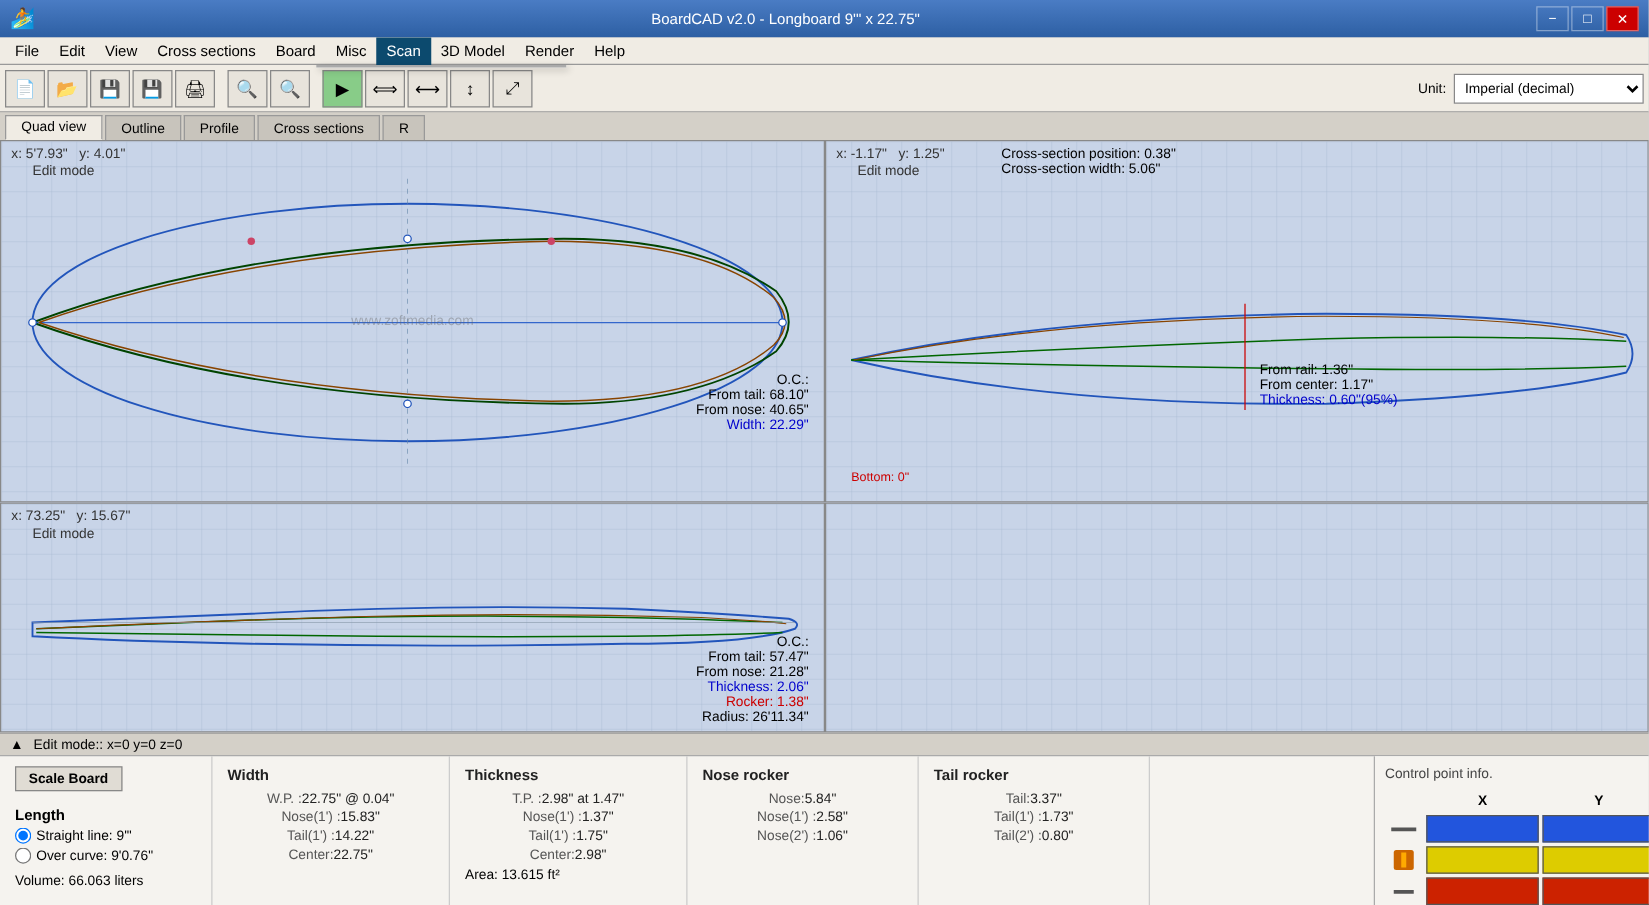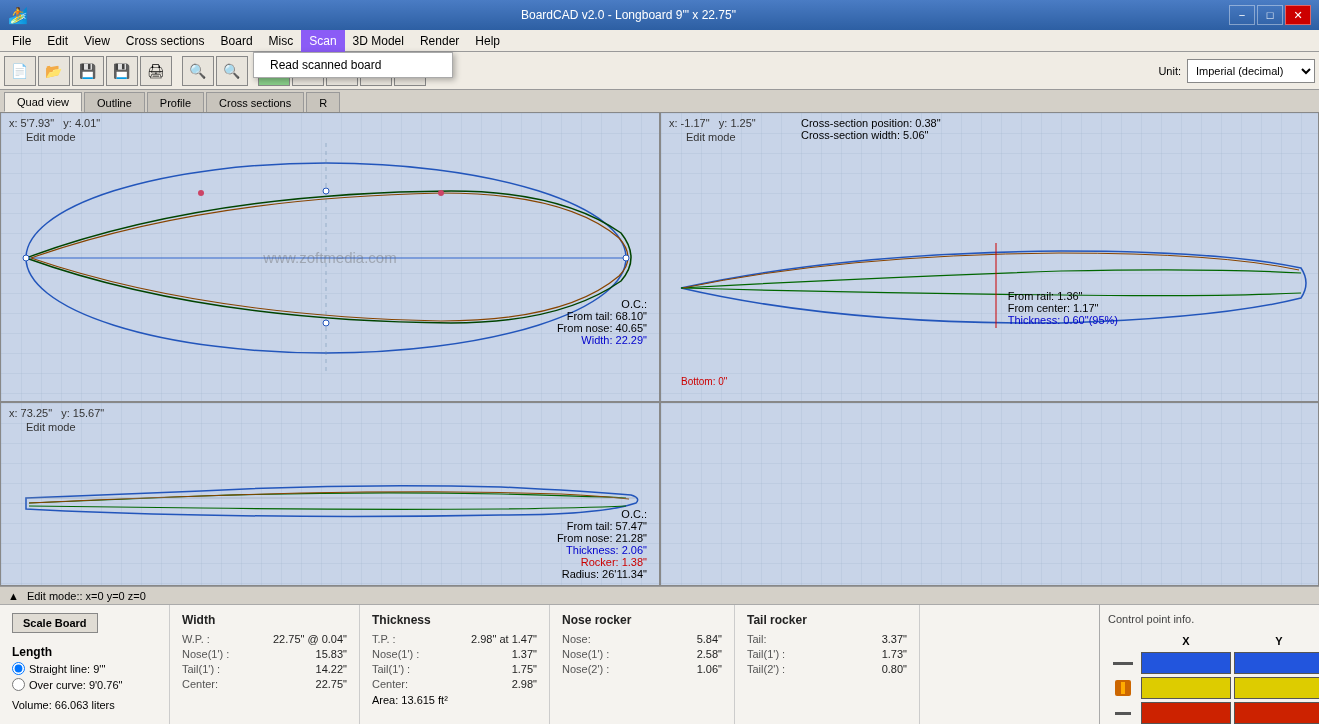--- a/index.html
+++ b/index.html
@@ -24,21 +24,21 @@
     
     #menubar {
       height: 22px; background: #f0ece4; border-bottom: 1px solid #999;
       display: flex; align-items: center; padding: 0 4px;
     }
     .menu-item {
       padding: 2px 8px; font-size: 12px; cursor: pointer; height: 22px;
       display: flex; align-items: center;
     }
     .menu-item:hover, .menu-item.active { background: #3168c7; color: white; }
-    .menu-item.active { background: #8b5cf6; color: white; }
+    .menu-item.active { background: #0c4a6e; color: white; }
 
     
     #scan-dropdown {
       position: absolute; top: 52px; left: 253px;
       background: white; border: 1px solid #aaa;
       box-shadow: 2px 2px 6px rgba(0,0,0,0.3);
       z-index: 1000; min-width: 200px;
     }
     .dropdown-item {
       padding: 5px 16px; cursor: pointer; font-size: 12px;
@@ -50,21 +50,21 @@
       display: flex; align-items: center; padding: 2px 4px; gap: 2px;
     }
     .tool-btn {
       width: 32px; height: 30px; border: 1px solid #888; background: #e8e4dc;
       display: flex; align-items: center; justify-content: center;
       cursor: pointer; font-size: 14px;
     }
     .toolbar-sep { width: 6px; }
     .unit-select {
       height: 24px; border: 1px solid #888; background: white;
-      font-size: 11px; padding: 0 4px; width: 128px;
+      font-size: 11px; padding: 0 4px; width: 152px;
     }
     .unit-label { font-size: 11px; margin-right: 4px; }
 
     
     #tabs {
       height: 22px; background: #d4d0c8; display: flex; align-items: flex-end;
       padding: 0 4px;
     }
     .tab {
       padding: 8px 12px; border: 1px solid #999; border-bottom: none;
@@ -96,21 +96,21 @@
     #status-bar {
       height: 18px; background: #d4d0c8; border-top: 1px solid #999;
       display: flex; align-items: center; padding: 0 8px; font-size: 11px;
       position: relative;
     }
 
     .stats-header {
       font-weight: bold; font-size: 12px; margin-bottom: 6px; color: #222;
     }
     .stats-row {
-      display: flex; justify-content: space-between; margin-bottom: 3px;
+      display: flex; justify-content: center; margin-bottom: 3px;
       font-size: 11px;
     }
     .stats-label { color: #555; }
     .stats-value { color: #222; font-weight: 500; }
 
     .scale-btn {
       padding: 3px 10px; border: 1px solid #888; background: #e0dcd4;
       cursor: pointer; font-size: 11px; margin-bottom: 8px; font-weight: bold;
     }
     .length-header { font-weight: bold; font-size: 12px; margin-top: 4px; }
@@ -131,21 +131,21 @@
     .cp-color-blue { background: #2255dd; }
     .cp-color-yellow { background: #ddcc00; }
     .cp-color-red { background: #cc2200; }
 
     
     svg { position: absolute; top: 0; left: 0; }
 
     
     .watermark {
       position: absolute; top: 50%; left: 50%; transform: translate(-50%,-50%);
-      font-size: 15px; color: rgba(100,100,100,0.4); pointer-events: none;
+      font-size: 11px; color: rgba(100,100,100,0.4); pointer-events: none;
     }
 
     #stats-bottom {
       display: flex; width: 100%;
     }
     #cp-area { width: 220px; background: #f5f3ef; border-left: 1px solid #aaa; padding: 8px; }
   </style>
 </head>
 <body>
 
@@ -166,21 +166,20 @@
   <div class="menu-item">Cross sections</div>
   <div class="menu-item">Board</div>
   <div class="menu-item">Misc</div>
   <div class="menu-item active">Scan</div>
   <div class="menu-item">3D Model</div>
   <div class="menu-item">Render</div>
   <div class="menu-item">Help</div>
 </div>
 
 <div id="scan-dropdown">
-  <div class="dropdown-item">Read scanned board</div>
 </div>
 
 <div id="toolbar">
   <div class="tool-btn">📄</div>
   <div class="tool-btn">📂</div>
   <div class="tool-btn">💾</div>
   <div class="tool-btn">💾</div>
   <div class="tool-btn">🖨</div>
   <div class="toolbar-sep"></div>
   <div class="tool-btn">🔍</div>

